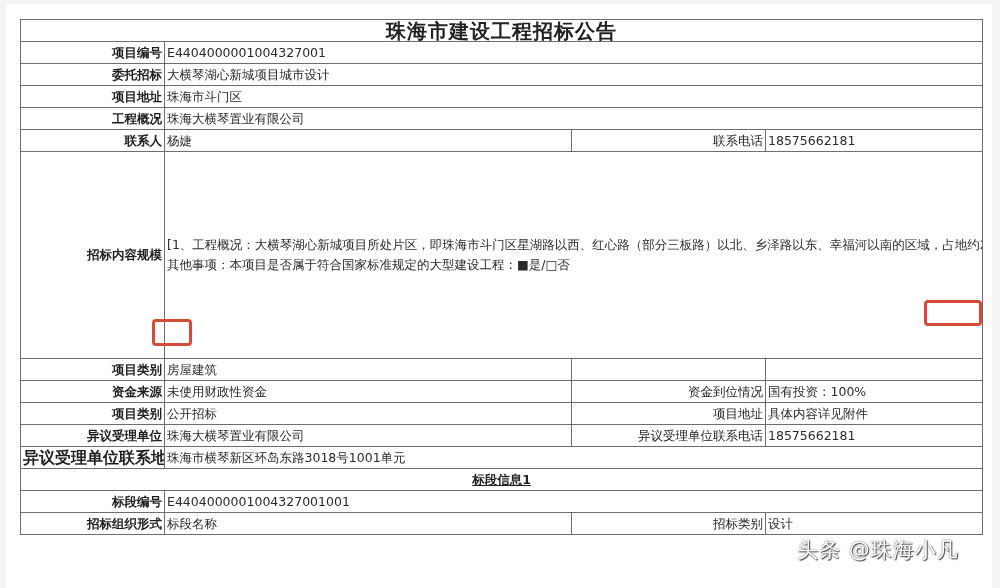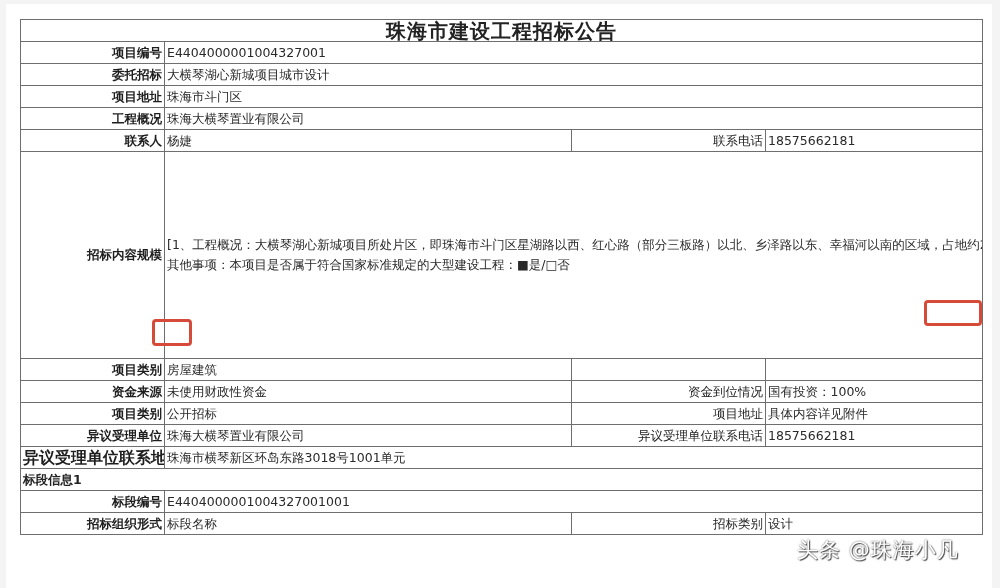--- a/index.html
+++ b/index.html
@@ -39,22 +39,24 @@
     letter-spacing: 1px;
   }
   td.lbl {
     text-align: right;
     font-weight: bold;
     font-size: 12.5px;
     color: #1e1e1e;
   }
   td.val { text-align: left; color: #2a2a2a; }
   td.section {
+    text-align: center;
     font-weight: bold;
     height: 21px;
+    text-decoration: underline;
   }
   td.scope {
     white-space: normal;
     line-height: 19.4px;
     padding: 1px 4px 2px 2px;
     vertical-align: top;
     font-size: 12.5px;
     color: #2a2a2a;
   }
   .hl {

